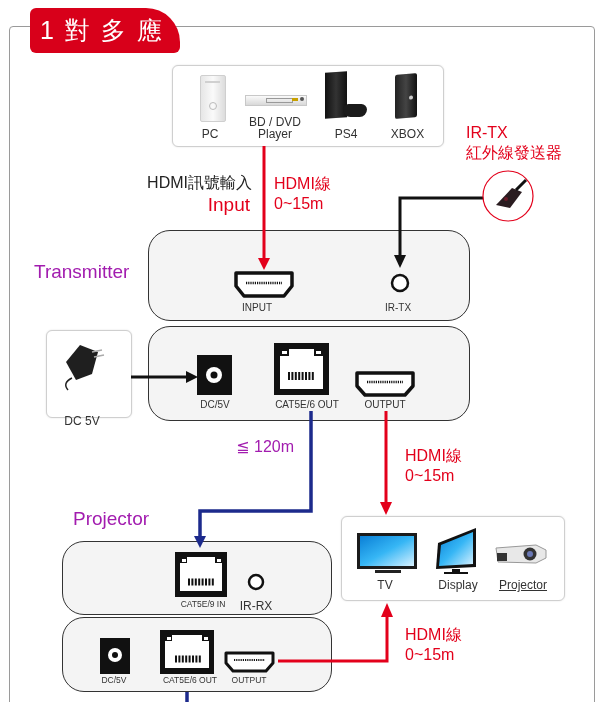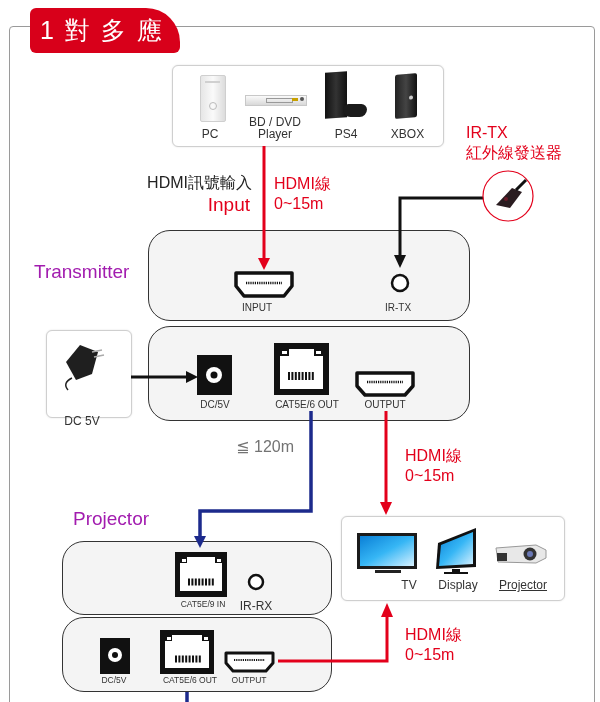--- a/index.html
+++ b/index.html
@@ -6,21 +6,21 @@
   body { width:600px; height:702px; position:relative; overflow:hidden; font-family:"Liberation Sans", sans-serif; color:#222; }
   .abs { position:absolute; }
   .frame { left:9px; top:26px; width:586px; height:700px; border:1px solid #9a9a9a; border-radius:4px; box-sizing:border-box; }
   .title-tab { left:30px; top:8px; height:45px; width:150px; background:#d8001a; color:#fff; border-radius:6px 34px 6px 6px; font-size:25px; line-height:45px; padding-left:10px; box-sizing:border-box; letter-spacing:2px; }
   .card { background:#fff; border:1px solid #cfcfcf; border-radius:6px; box-shadow:0 0 2px rgba(0,0,0,0.12); }
   .box { background:#f4f4f4; border:1.5px solid #333; border-radius:22px; box-sizing:border-box; }
   .lbl { font-size:12px; color:#333; text-align:center; }
   .plbl { font-size:10px; color:#333; text-align:center; }
   .big { font-size:19px; color:#a21caf; }
   .red { color:#e3001b; }
-  .blue { color:#737373; }
+  .blue { color:#a21caf; }
   svg { position:absolute; left:0; top:0; }
 </style>
 </head>
 <body>
 
 <div class="abs frame"></div>
 <div class="abs title-tab">1 對 多 應用</div>
 
 <div class="abs card" style="left:172px;top:65px;width:270px;height:80px;"></div>
 
@@ -81,21 +81,21 @@
 </div>
 
 <div class="abs red" style="left:405px;top:446px;font-size:16px;line-height:20px;">
   <div>HDMI線</div>
   <div>0~15m</div>
 </div>
 
 <div class="abs big" style="left:73px;top:508px;">Projector</div>
 
 <div class="abs card" style="left:341px;top:516px;width:222px;height:83px;"></div>
-<div class="abs lbl" style="left:370px;top:578px;width:30px;margin-left:24px;">TV</div>
+<div class="abs lbl" style="left:370px;top:578px;width:30px;">TV</div>
 <div class="abs lbl" style="left:433px;top:578px;width:50px;">Display</div>
 <div class="abs lbl" style="left:493px;top:578px;width:60px;text-decoration:underline;">Projector</div>
 
 <div class="abs box" style="left:62px;top:541px;width:270px;height:74px;"></div>
 <div class="abs plbl" style="left:168px;top:599px;width:70px;font-size:8.5px;">CAT5E/9 IN</div>
 <div class="abs plbl" style="left:236px;top:599px;width:40px;font-size:12px;">IR-RX</div>
 
 <div class="abs box" style="left:62px;top:617px;width:270px;height:75px;"></div>
 <div class="abs plbl" style="left:92px;top:675px;width:44px;font-size:8.5px;">DC/5V</div>
 <div class="abs plbl" style="left:150px;top:675px;width:80px;font-size:8.5px;">CAT5E/6 OUT</div>

